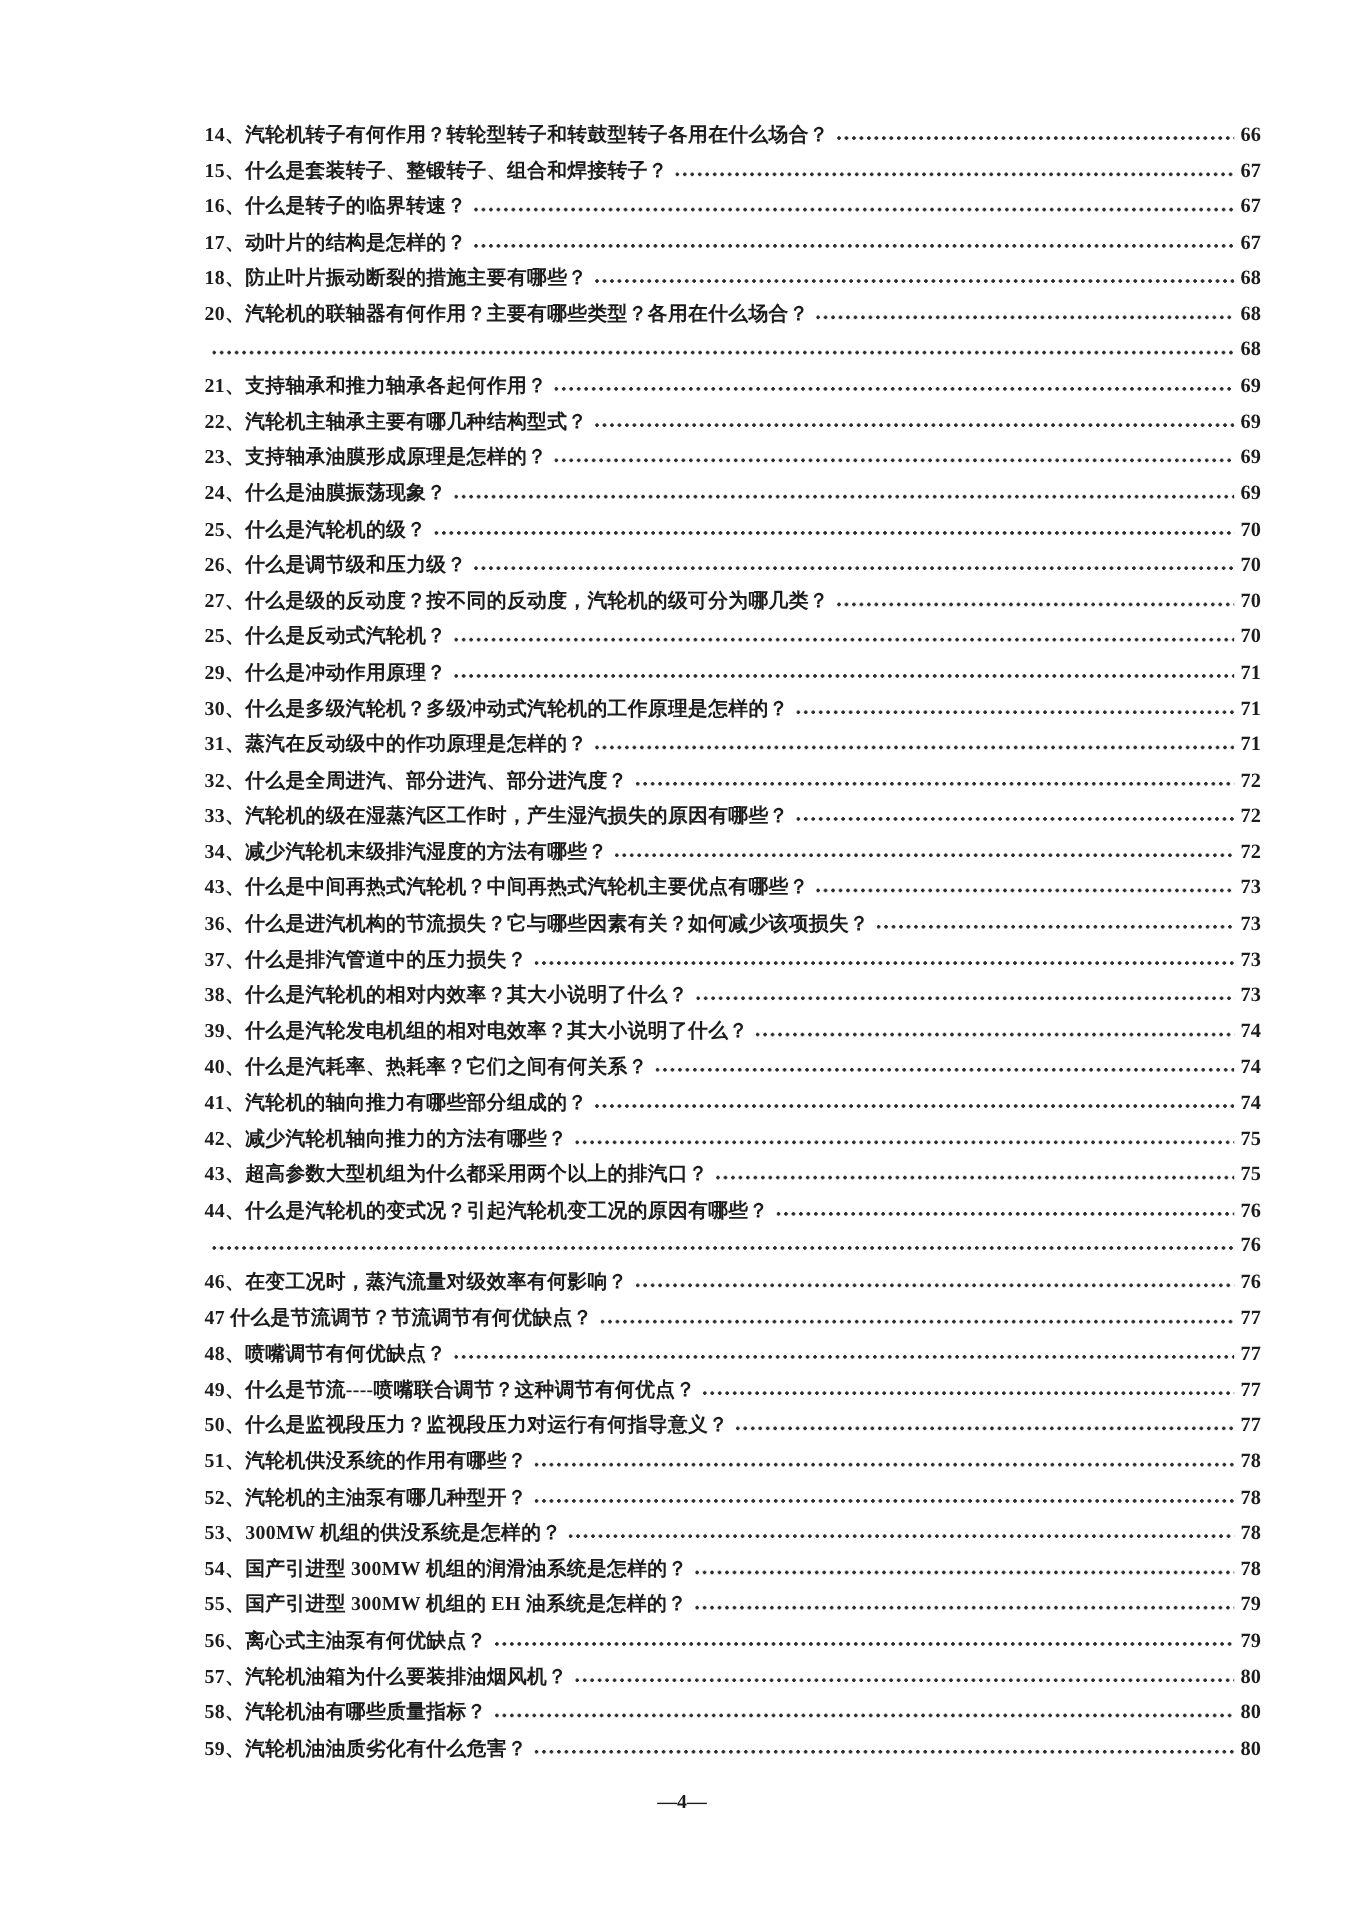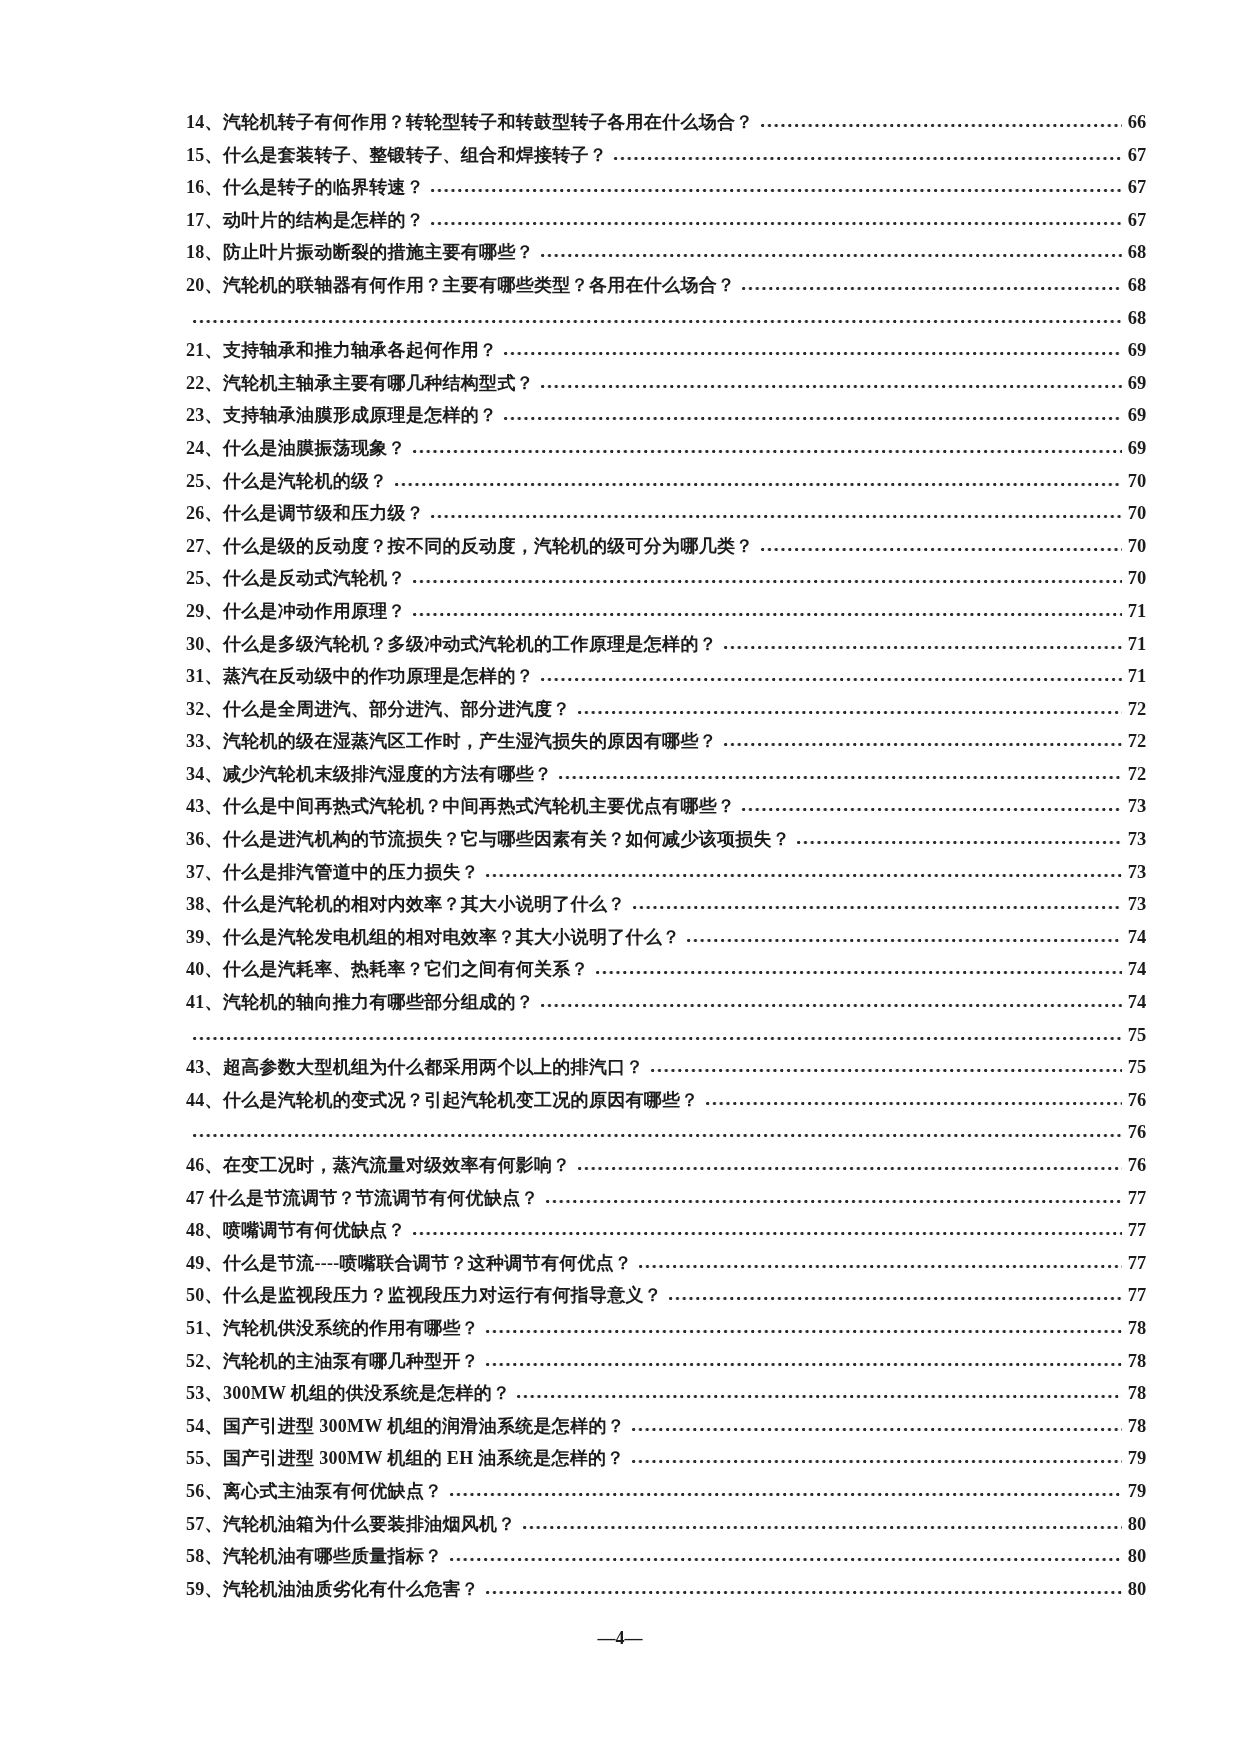--- a/index.html
+++ b/index.html
@@ -237,20 +237,21 @@
         <span class="toc-page">74</span>
       </div>
 
       <div class="toc-row">
         <span class="toc-label">41、汽轮机的轴向推力有哪些部分组成的？</span>
         <span class="leader"></span>
         <span class="toc-page">74</span>
       </div>
 
       <div class="toc-row">
+        <span class="toc-label">42、减少汽轮机轴向推力的方法有哪些？</span>
         <span class="leader"></span>
         <span class="toc-page">75</span>
       </div>
 
       <div class="toc-row">
         <span class="toc-label">43、超高参数大型机组为什么都采用两个以上的排汽口？</span>
         <span class="leader"></span>
         <span class="toc-page">75</span>
       </div>
 

